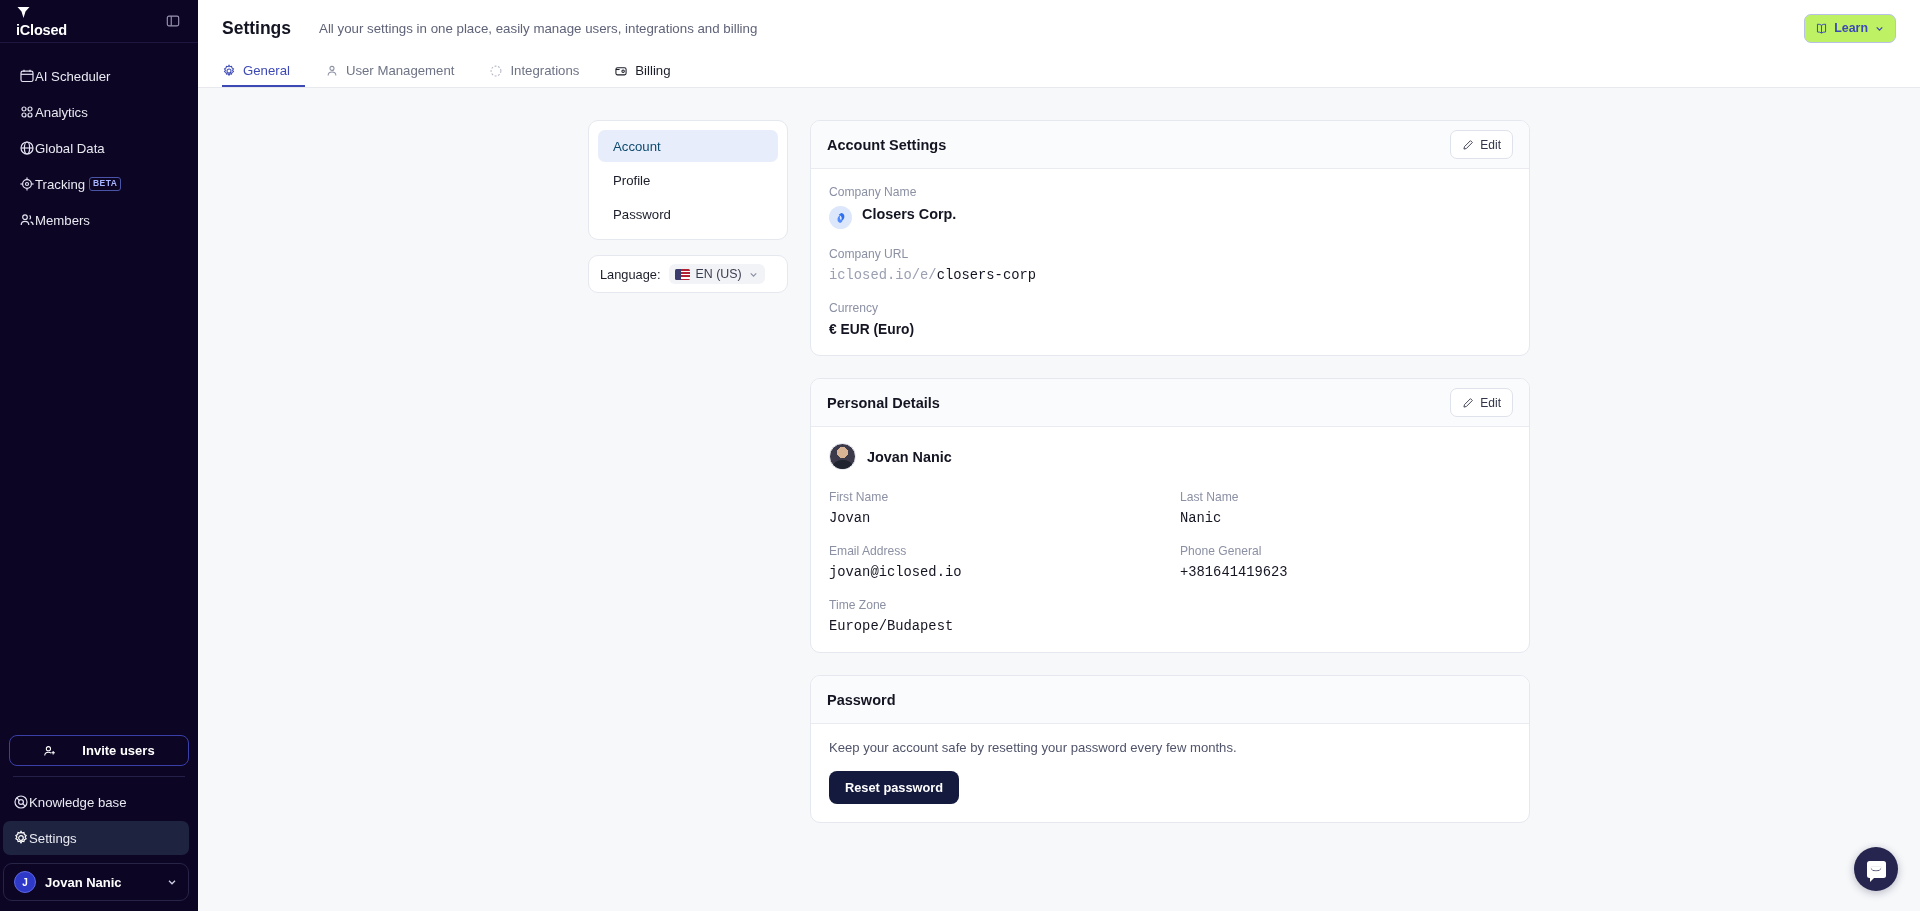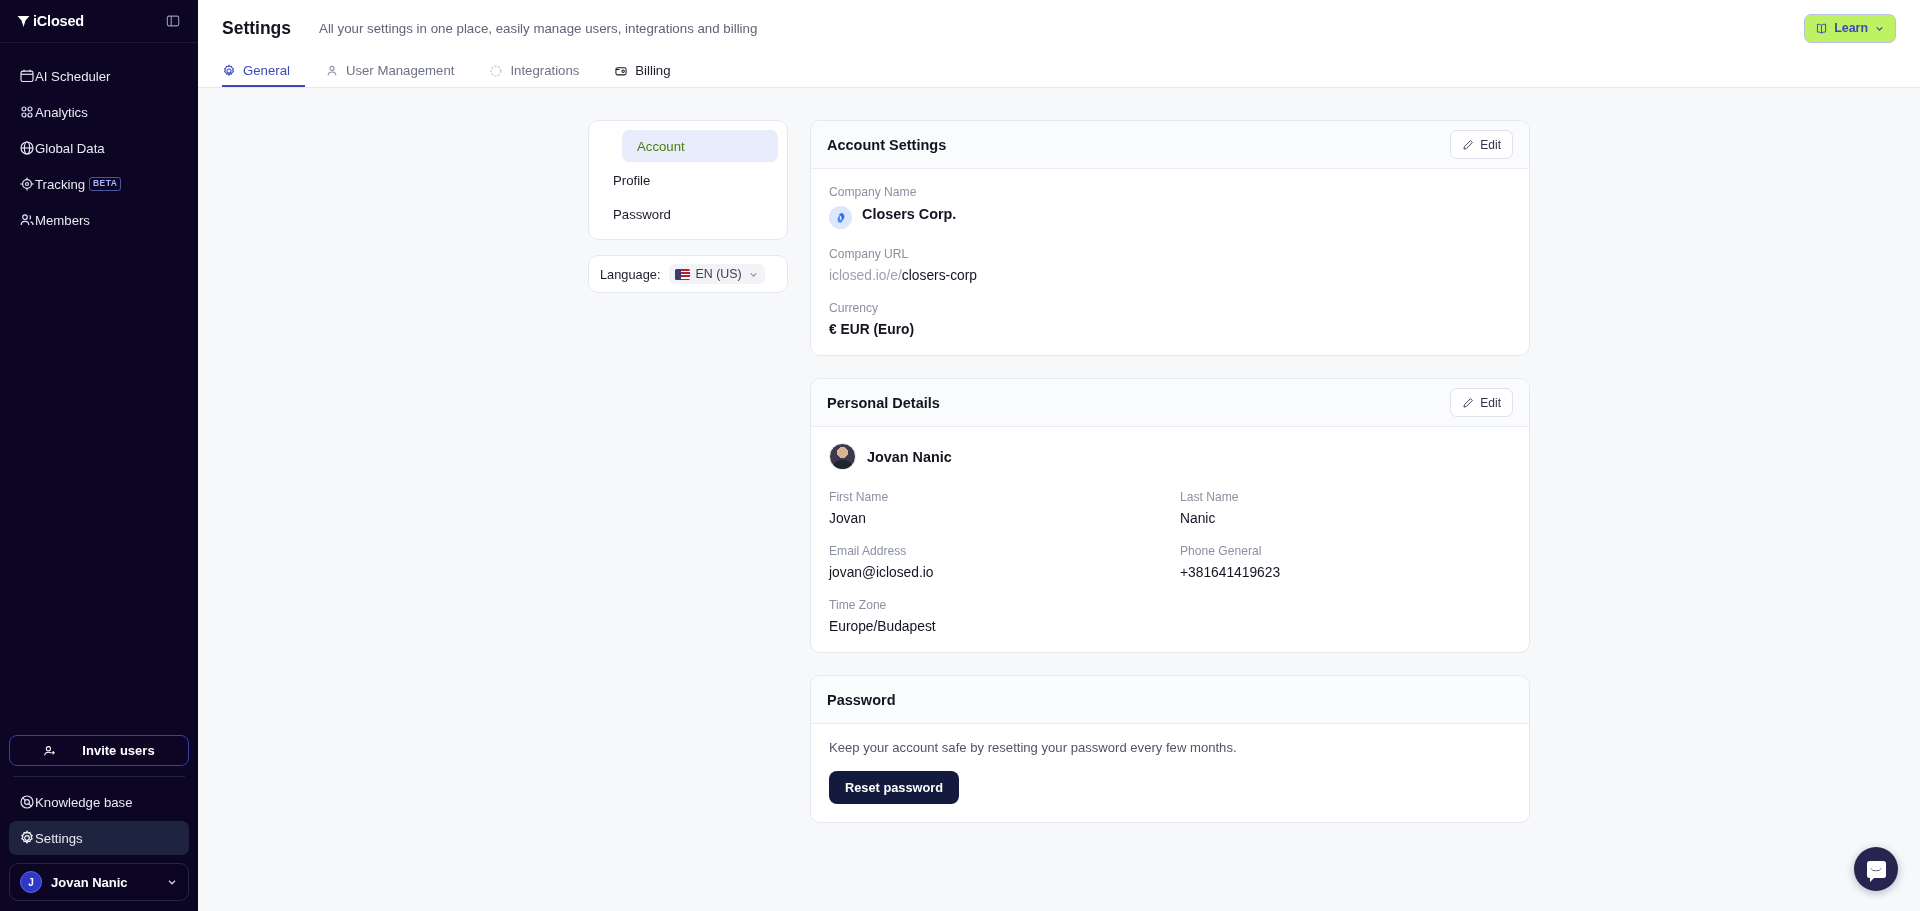--- a/index.html
+++ b/index.html
@@ -16,21 +16,21 @@
     width: 198px; min-width: 198px; height: 911px;
     background: #0c0524;
     display: flex; flex-direction: column;
     position: relative;
   }
   .sb-top {
     height: 43px; display: flex; align-items: center;
     justify-content: space-between; padding: 0 16px 0 16px;
     border-bottom: 1px solid #1c1640;
   }
-  .brand { display: flex; align-items: center; gap: 2px; }
+  .brand { display: flex; align-items: flex-start; gap: 2px; flex-direction: column; }
   .brand-mark { width: 15px; height: 15px; display: block; }
   .brand-name {
     color: #ffffff; font-size: 14.5px; font-weight: 700; letter-spacing: -0.2px;
   }
   .collapse-btn {
     width: 18px; height: 18px; display: flex; align-items: center; justify-content: center;
     cursor: pointer; opacity: .75;
   }
   .sb-nav { padding: 16px 9px 0 9px; display: flex; flex-direction: column; gap: 2px; }
   .nav-item {
@@ -49,21 +49,21 @@
   }
   .sb-spacer { flex: 1 1 auto; }
   .invite-btn {
     margin: 0 9px 10px 9px; height: 31px; border-radius: 8px;
     border: 1px solid #3b3fa8; background: transparent;
     color: #ffffff; font-size: 13px; font-weight: 600;
     display: flex; align-items: center; justify-content: center; gap: 25px;
     cursor: pointer;
   }
   .sb-div { height: 1px; background: #24204a; margin: 0 13px 8px 13px; }
-  .sb-bottom { padding: 0 9px 10px 9px; display: flex; flex-direction: column; gap: 2px; }
+  .sb-bottom { padding: 0 9px 10px 3px; display: flex; flex-direction: column; gap: 2px; }
   .user-chip {
     margin-top: 6px; height: 38px; border-radius: 9px;
     border: 1px solid #282447; display: flex; align-items: center;
     gap: 9px; padding: 0 10px; cursor: pointer;
   }
   .avatar-initial {
     width: 22px; height: 22px; border-radius: 50%;
     background: #2f39c7; border: 1px solid #5d67e8;
     color: #fff; font-size: 10px; font-weight: 700;
     display: flex; align-items: center; justify-content: center;
@@ -104,21 +104,21 @@
   }
   .left-col { width: 200px; flex: 0 0 200px; display: flex; flex-direction: column; gap: 15px; }
   .card {
     background: #ffffff; border: 1px solid #e6e8ef; border-radius: 10px;
   }
   .settings-nav { padding: 9px; display: flex; flex-direction: column; gap: 2px; }
   .snav-item {
     height: 32px; display: flex; align-items: center; padding: 0 15px;
     border-radius: 7px; font-size: 13.2px; color: #1b1d29; cursor: pointer;
   }
-  .snav-item.active { background: #e8edfb; color: #4d7c0f; margin-left: 24px; }
+  .snav-item.active { background: #e8edfb; color: #0c4a6e; }
   .lang-card {
     height: 38px; display: flex; align-items: center; gap: 8px;
     padding: 0 11px; font-size: 12.8px; color: #1b1d29;
   }
   .lang-pill {
     display: flex; align-items: center; gap: 6px;
     background: #f2f3f7; border-radius: 6px; padding: 3px 6px; cursor: pointer;
   }
   .flag {
     width: 15px; height: 11px; border-radius: 1.5px; display: inline-block;
@@ -137,21 +137,21 @@
   }
   .panel-title { font-size: 14.5px; font-weight: 700; color: #141522; }
   .edit-btn {
     margin-left: auto; height: 29px; padding: 0 11px; border-radius: 7px;
     border: 1px solid #dfe2ea; background: #ffffff;
     display: flex; align-items: center; gap: 6px;
     font-size: 12px; color: #31344a; cursor: pointer;
   }
   .panel-body { padding: 16px 18px 18px 18px; }
   .field-label { font-size: 12.1px; color: #8b90a3; margin-bottom: 7px; }
-  .field-value { font-size: 13.8px; color: #141522; }
+  .field-value { font-size: 13.8px; color: #141522; font-family: Liberation Mono, monospace; }
   .field-block { margin-bottom: 18px; }
   .field-block:last-child { margin-bottom: 0; }
   .company-row { display: flex; align-items: flex-start; gap: 10px; }
   .company-logo {
     width: 23px; height: 23px; border-radius: 50%; background: #dce7fb;
     display: flex; align-items: center; justify-content: center; flex: 0 0 23px;
   }
   .company-name { font-size: 14.4px; font-weight: 700; color: #141522; }
   .url-dim { color: #9aa0b2; }
   .url-strong { color: #141522; font-weight: 500; }

